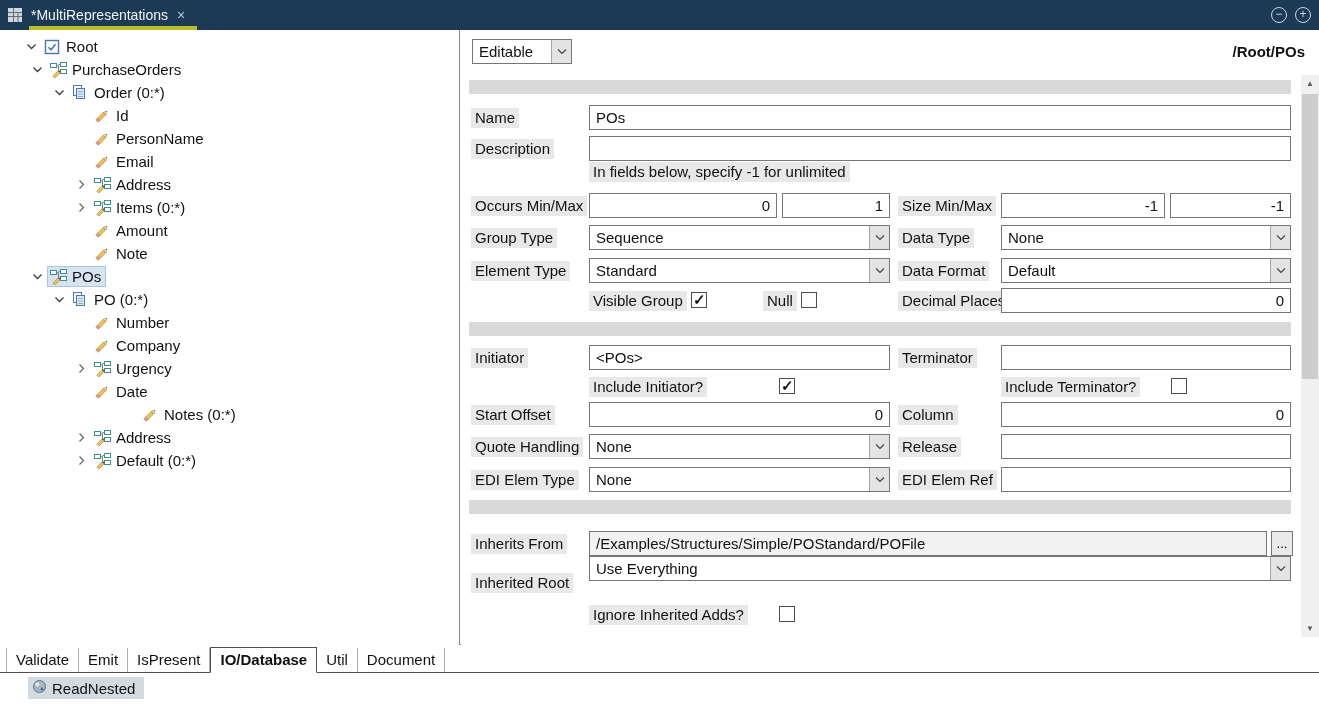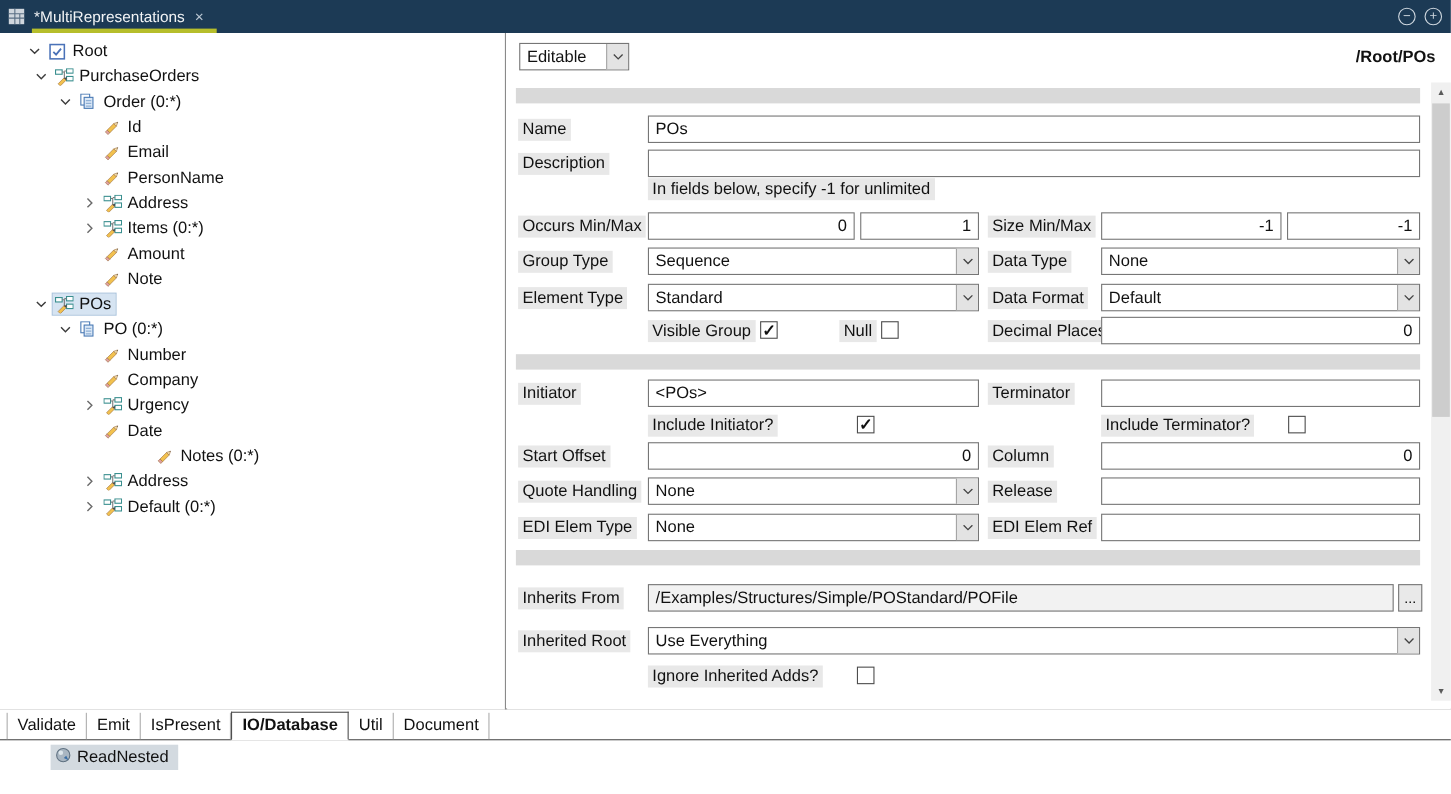--- a/index.html
+++ b/index.html
@@ -50,21 +50,21 @@
   .sb-btn { position:absolute; left:0; width:18px; height:17px; display:flex; align-items:center; justify-content:center; font-size:8px; color:#5a5a5a; }
   .sb-up { top:0; } .sb-down { bottom:0; }
   .sb-thumb { position:absolute; left:1px; top:19px; width:16px; height:285px; background:#cdcdcd; }
 
   
   .bottom { position:absolute; left:0; top:646px; width:1319px; height:76px; background:#fff; }
   .tab-strip { height:27px; border-bottom:1px solid #4f4f4f; display:flex; align-items:flex-end; padding-left:6px; }
   .btab { padding:3px 9px 4px; font-size:15px; border-right:1px solid #adadad; cursor:default; }
   .btab:first-child { border-left:1px solid #adadad; }
   .btab.active { font-weight:bold; border:1px solid #4f4f4f; border-bottom:1px solid #fff; margin-bottom:-1px; background:#fff; z-index:2; position:relative; }
-  .bottom-content { padding:4px 0 0 28px;margin-left:18px; }
+  .bottom-content { padding:4px 0 0 28px; }
   .method-item { display:inline-flex; align-items:center; gap:5px; background:#d3dae0; padding:2px 9px 2px 4px; }
 </style>
 </head>
 <body>
 
 <div class="titlebar">
   <span class="app-icon">
     <svg width="16" height="16" viewBox="0 0 16 16">
         <rect x="1" y="1" width="14" height="14" fill="#cfd6dd"></rect>
         <path d="M1 5.5h14M1 9.5h14M6.5 1v14M11 5.5v9.5" stroke="#5a6f84" stroke-width="1"></path>
@@ -160,37 +160,37 @@
           <span class="nicon">
             <svg width="16" height="16" viewBox="0 0 16 16">
               <g transform="rotate(-45 8 8)">
                 <rect x="0.8" y="6.4" width="2.4" height="3.4" fill="#e0a0a0" stroke="#9a6a3a" stroke-width="0.5"></rect>
                 <rect x="3.2" y="6.4" width="8.4" height="3.4" fill="#f2c14e" stroke="#9a6a3a" stroke-width="0.5"></rect>
                 <path d="M11.6 6.4 L15 8.1 L11.6 9.8 Z" fill="#f7e3b0" stroke="#9a6a3a" stroke-width="0.5"></path>
                 <path d="M14.1 7.65 L15 8.1 L14.1 8.55 Z" fill="#333"></path>
               </g>
             </svg>
           </span>
+          <span class="nlabel">PersonName</span>
+        </span>
+      </div>
+      <div class="tree-row" style="padding-left: 74px;">
+        <span class="twisty"></span>
+        <span class="node">
+          <span class="nicon">
+            <svg width="16" height="16" viewBox="0 0 16 16">
+              <g transform="rotate(-45 8 8)">
+                <rect x="0.8" y="6.4" width="2.4" height="3.4" fill="#e0a0a0" stroke="#9a6a3a" stroke-width="0.5"></rect>
+                <rect x="3.2" y="6.4" width="8.4" height="3.4" fill="#f2c14e" stroke="#9a6a3a" stroke-width="0.5"></rect>
+                <path d="M11.6 6.4 L15 8.1 L11.6 9.8 Z" fill="#f7e3b0" stroke="#9a6a3a" stroke-width="0.5"></path>
+                <path d="M14.1 7.65 L15 8.1 L14.1 8.55 Z" fill="#333"></path>
+              </g>
+            </svg>
+          </span>
           <span class="nlabel">Email</span>
-        </span>
-      </div>
-      <div class="tree-row" style="padding-left: 74px;">
-        <span class="twisty"></span>
-        <span class="node">
-          <span class="nicon">
-            <svg width="16" height="16" viewBox="0 0 16 16">
-              <g transform="rotate(-45 8 8)">
-                <rect x="0.8" y="6.4" width="2.4" height="3.4" fill="#e0a0a0" stroke="#9a6a3a" stroke-width="0.5"></rect>
-                <rect x="3.2" y="6.4" width="8.4" height="3.4" fill="#f2c14e" stroke="#9a6a3a" stroke-width="0.5"></rect>
-                <path d="M11.6 6.4 L15 8.1 L11.6 9.8 Z" fill="#f7e3b0" stroke="#9a6a3a" stroke-width="0.5"></path>
-                <path d="M14.1 7.65 L15 8.1 L14.1 8.55 Z" fill="#333"></path>
-              </g>
-            </svg>
-          </span>
-          <span class="nlabel">PersonName</span>
         </span>
       </div>
       <div class="tree-row" style="padding-left: 74px;">
         <span class="twisty">
           <svg width="11" height="11">
             <path d="M3.5 1.5 l4 4 -4 4" stroke="#6b6b6b" fill="none" stroke-width="1.3"></path>
           </svg>
         </span>
         <span class="node">
           <span class="nicon">
@@ -551,21 +551,21 @@
       <span class="flabel" style="left:437px;top:395px">EDI Elem Ref</span>
       <input class="tfield" style="left: 540px; top: 392px; width: 290px;" value="">
 
       <div class="sepbar" style="top:425px"></div>
 
       <span class="flabel" style="left:10px;top:459px">Inherits From</span>
       <input class="tfield ro" style="left: 128px; top: 456px; width: 678px;" readonly="" value="/Examples/Structures/Simple/POStandard/POFile">
       <button class="browse-btn" style="left:810px;top:456px">...</button>
 
       <span class="flabel" style="left:10px;top:498px">Inherited Root</span>
-      <div class="dd" style="left:128px;top:495px;width:702px">
+      <div class="dd" style="left:128px;top:481px;width:702px">
         <span class="dd-text">Use Everything</span>
         <span class="dd-btn">
             <svg width="10" height="6">
               <path d="M1 0.5 L5 4.5 L9 0.5" stroke="#444" fill="none" stroke-width="1.2"></path>
             </svg>
           </span>
       </div>
 
       <span class="flabel" style="left:128px;top:530px">Ignore Inherited Adds?</span>
       <span class="cb" style="left:318px;top:531px"></span>

